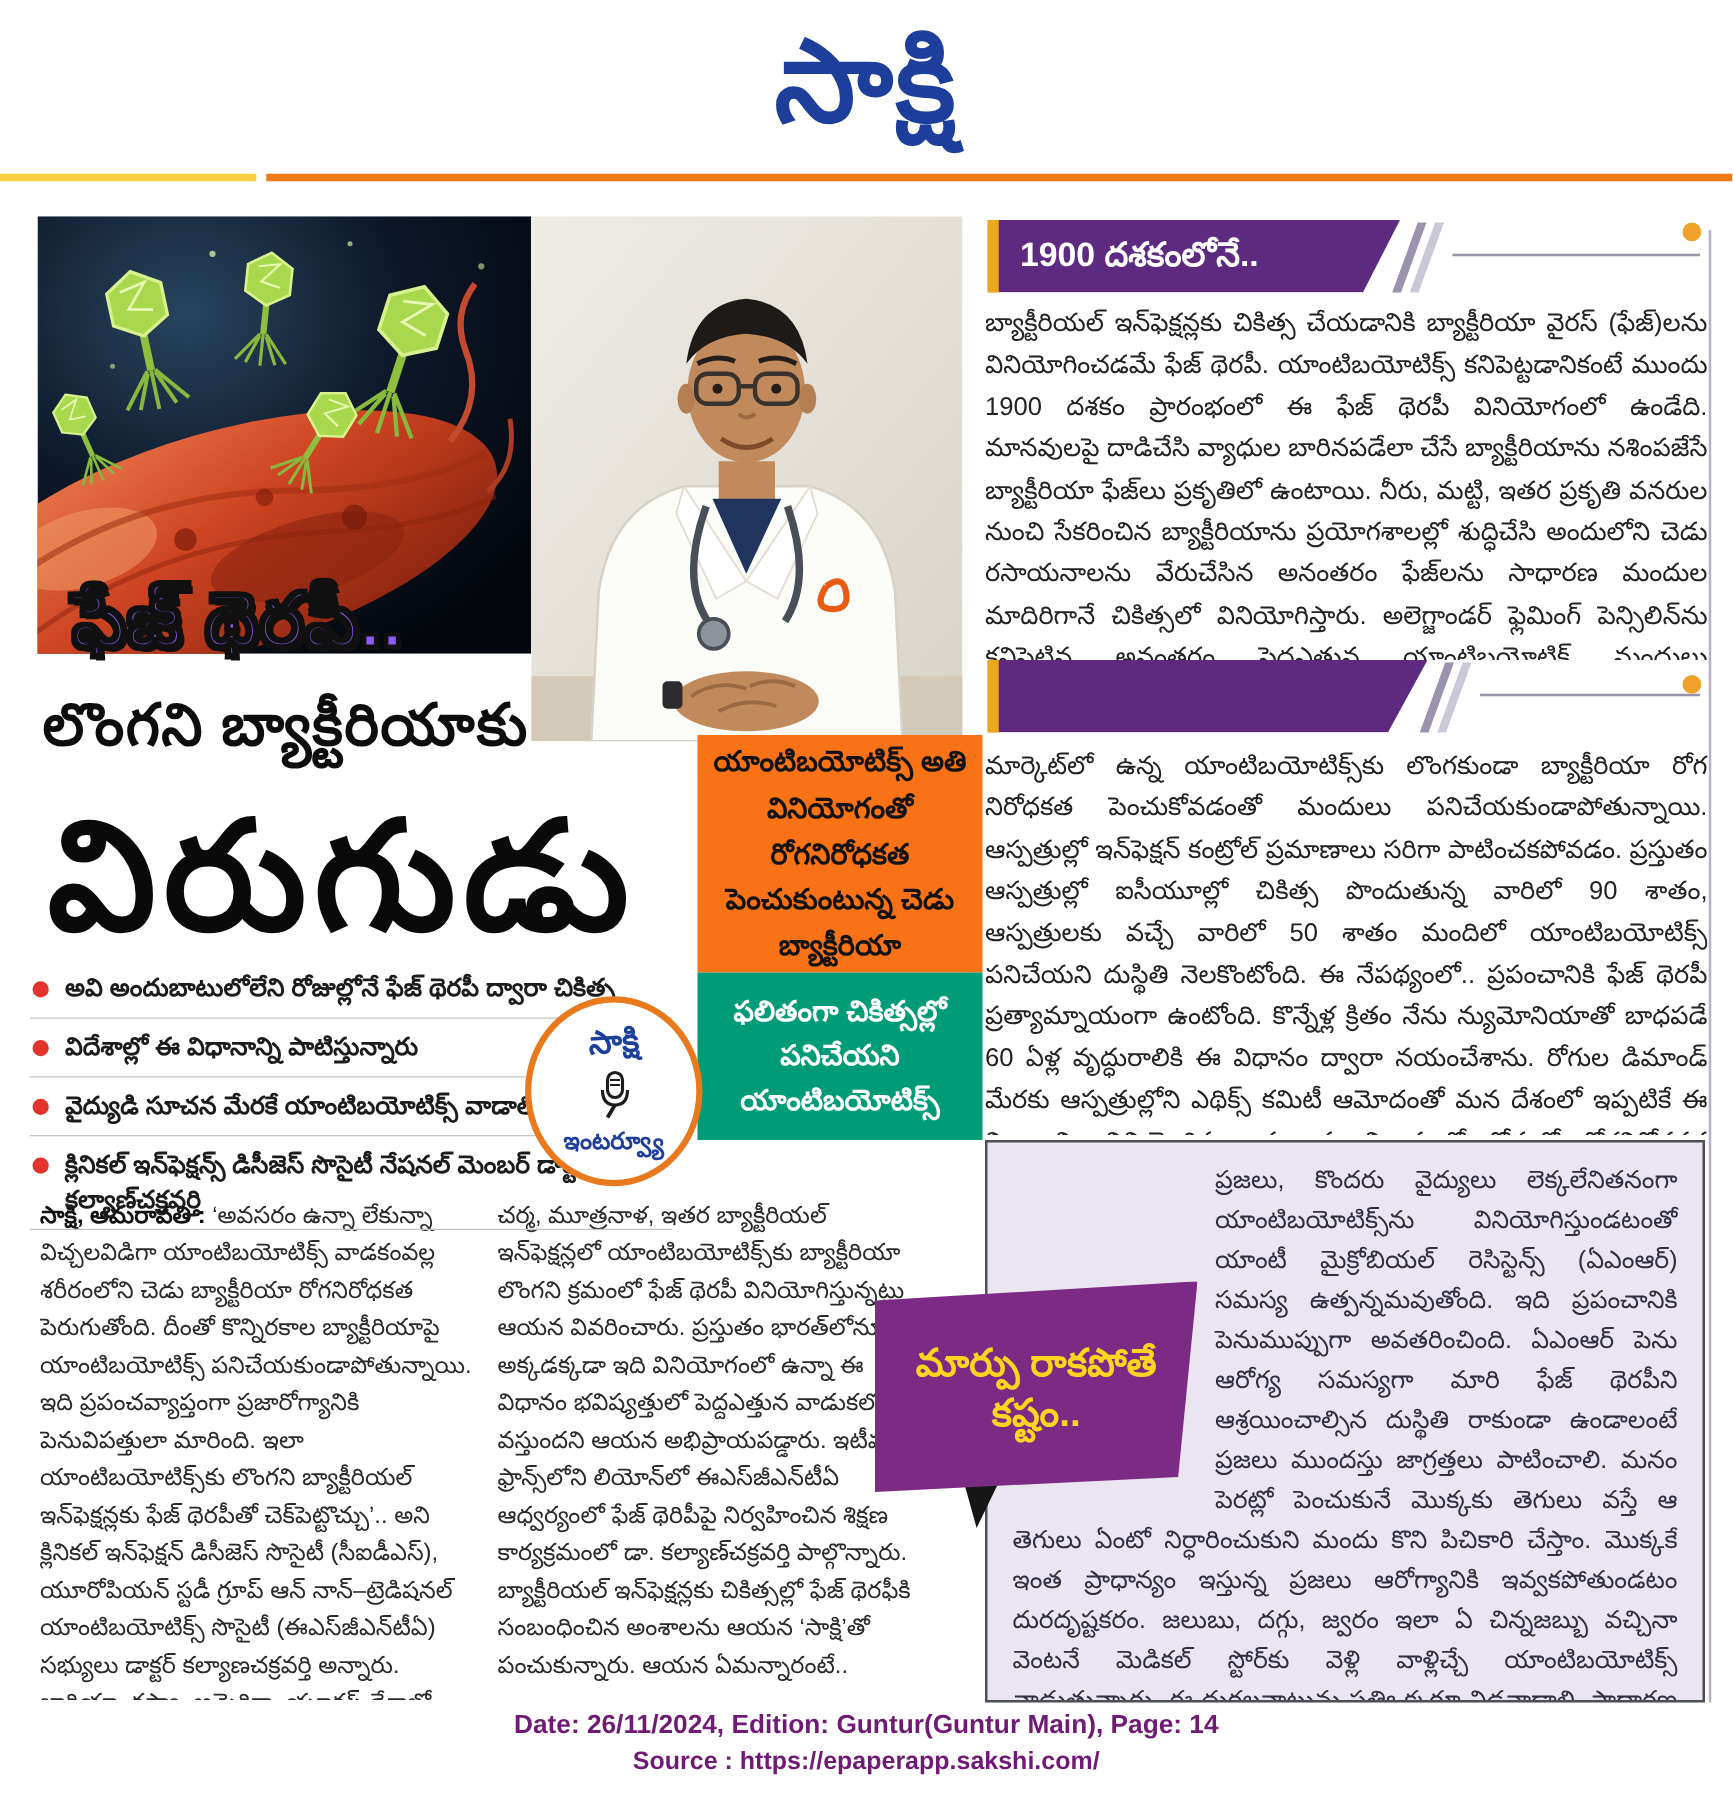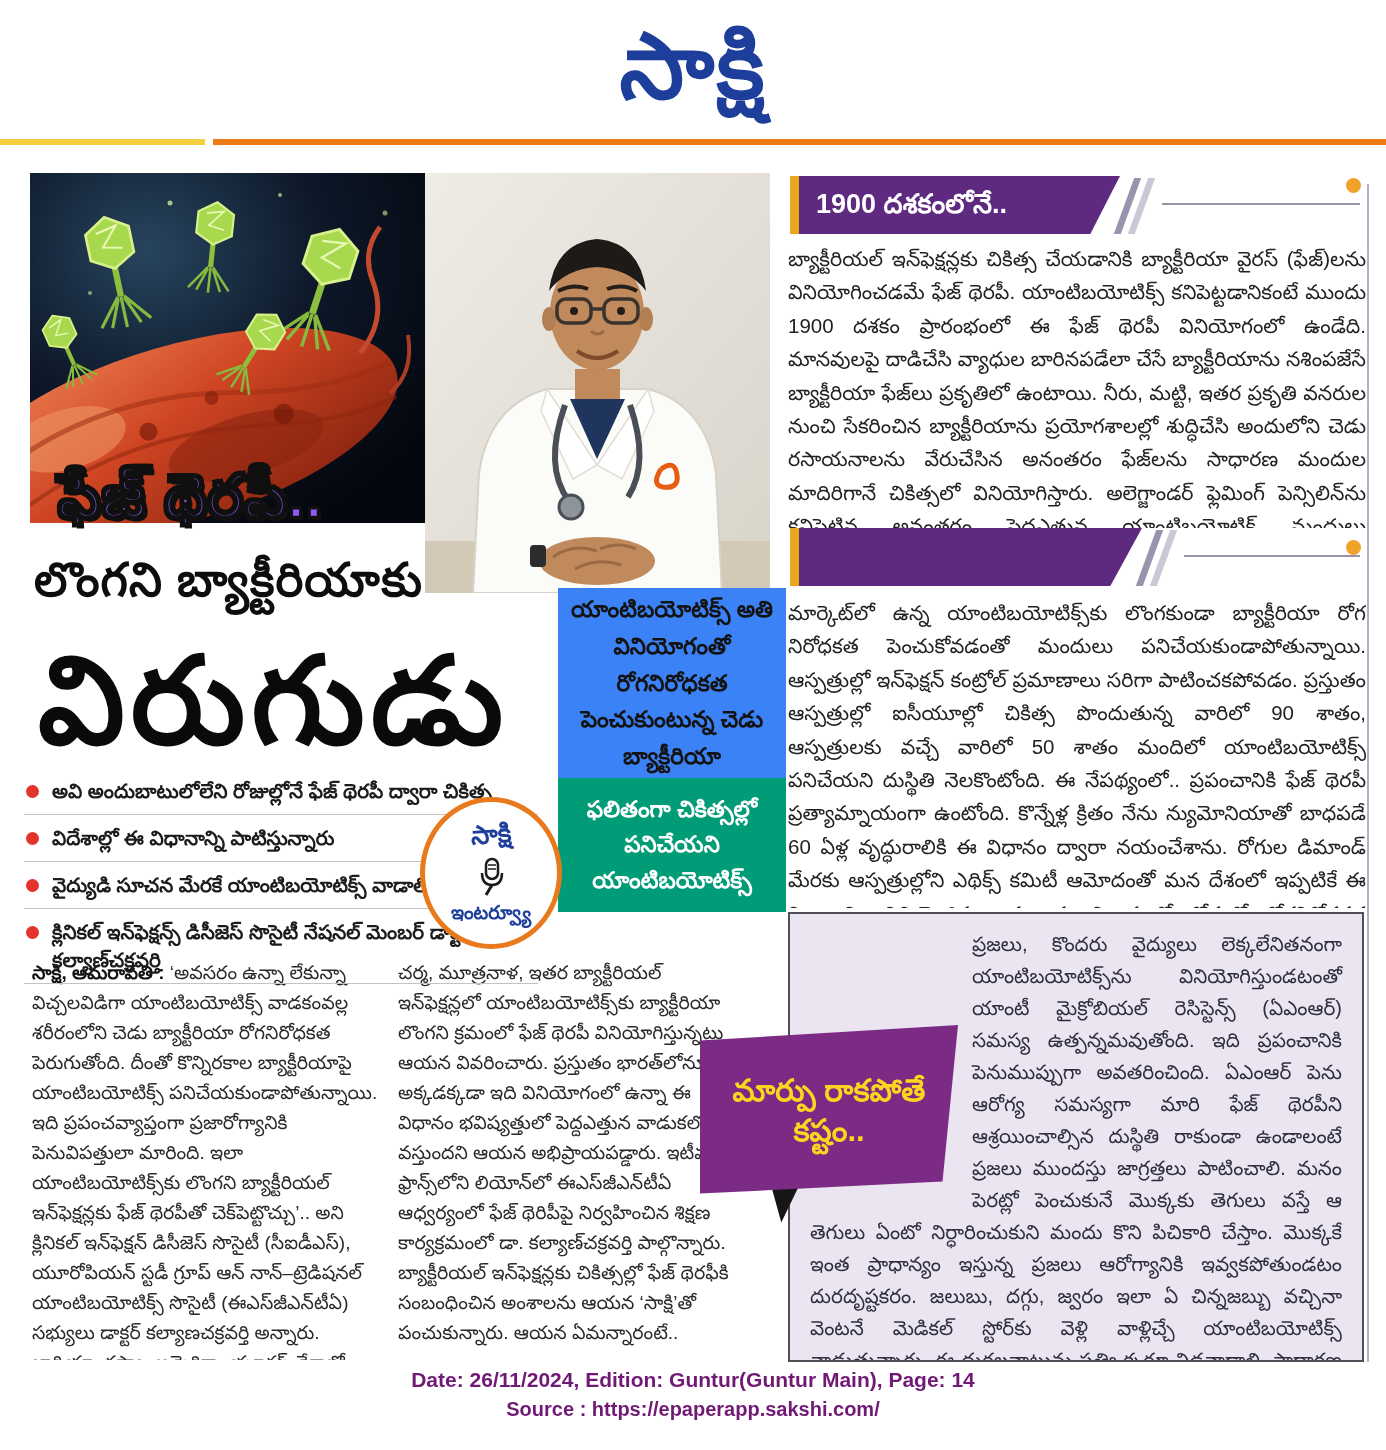--- a/index.html
+++ b/index.html
@@ -49,21 +49,21 @@
   .badge {
     left:420px; top:797px; width:142px; height:152px; border-radius:50%;
     border:5px solid #e87a1d; background:#ffffff; z-index:4;
     display:flex; flex-direction:column; align-items:center; justify-content:center; gap:1px;
   }
   .badge-top { font-size:26px; font-weight:800; color:#1d3f9b; transform:rotate(-4deg); }
   .badge-bottom { font-size:19px; font-weight:700; color:#1d3f9b; }
 
   
   .box-yellow {
-    left:558px; top:588px; width:228px; height:190px; background:#3b82f6; z-index:3;
+    left:558px; top:588px; width:228px; height:190px; background:#f97316; z-index:3;
     display:flex; align-items:center; justify-content:center; text-align:center;
     font-size:23px; font-weight:700; color:#131313; line-height:1.6; padding:8px 10px; overflow:hidden;
   }
   .box-green {
     left:558px; top:778px; width:228px; height:134px; background:#009b77; z-index:3;
     display:flex; align-items:center; justify-content:center; text-align:center;
     font-size:23px; font-weight:700; color:#ffffff; line-height:1.55; padding:8px 10px; overflow:hidden;
   }
 
   

